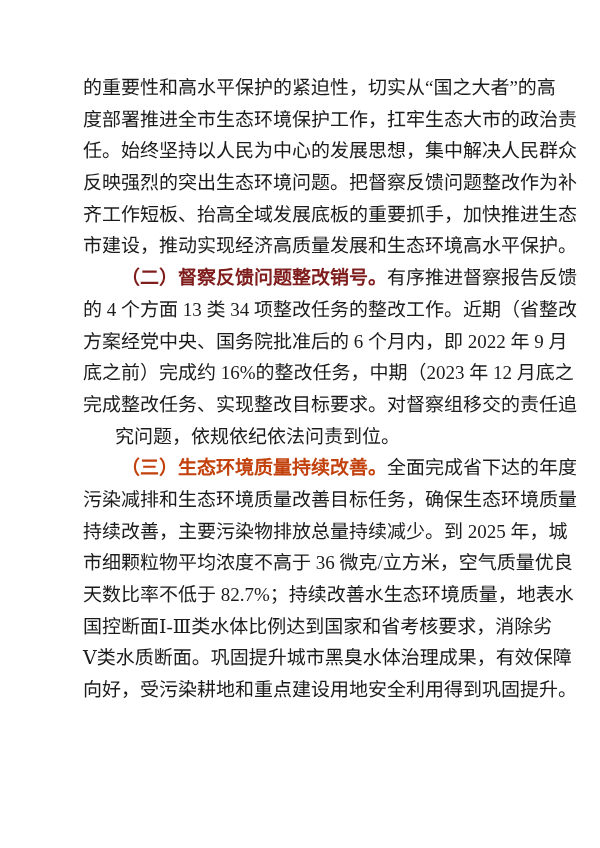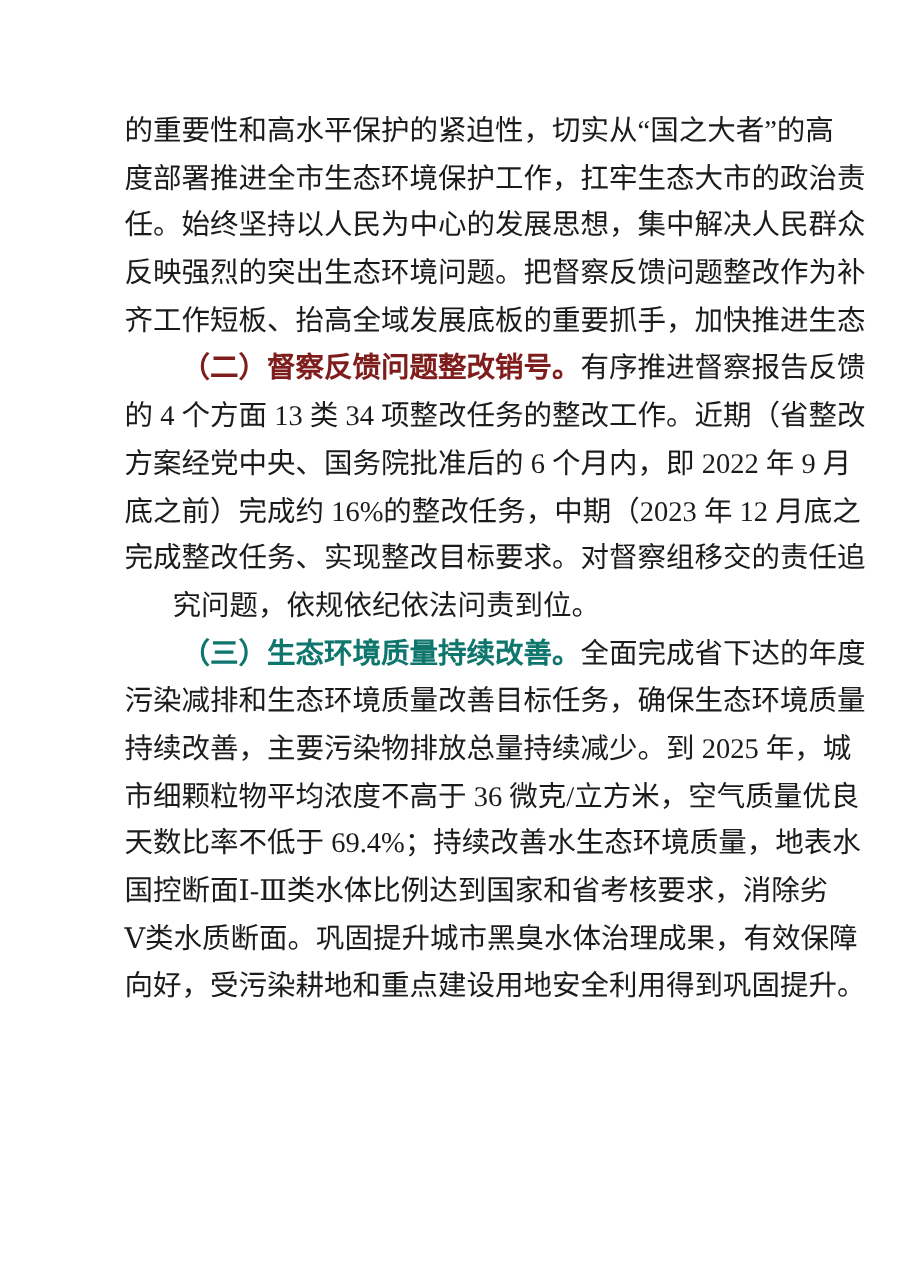--- a/index.html
+++ b/index.html
@@ -48,28 +48,29 @@
 </head>
 <body style="background: rgb(255, 255, 255);">
 
 <div class="page">
   <div class="doc" style="color: rgb(27, 27, 27);">
       <div class="line"><span>的重要性和高水平保护的紧迫性，切实从“国之大者”的高</span></div>
       <div class="line"><span>度部署推进全市生态环境保护工作，扛牢生态大市的政治责</span></div>
       <div class="line"><span>任。始终坚持以人民为中心的发展思想，集中解决人民群众</span></div>
       <div class="line"><span>反映强烈的突出生态环境问题。把督察反馈问题整改作为补</span></div>
       <div class="line"><span>齐工作短板、抬高全域发展底板的重要抓手，加快推进生态</span></div>
+      <div class="line"><span>市建设，推动实现经济高质量发展和生态环境高水平保护。</span></div>
       <div class="line indent"><span class="run-bold" style="color: #7f1d1d;">（二）督察反馈问题整改销号。</span><span>有序推进督察报告反馈</span></div>
       <div class="line"><span>的 4 个方面 13 类 34 项整改任务的整改工作。近期（省整改</span></div>
       <div class="line"><span>方案经党中央、国务院批准后的 6 个月内，即 2022 年 9 月</span></div>
       <div class="line"><span>底之前）完成约 16%的整改任务，中期（2023 年 12 月底之</span></div>
       <div class="line"><span>完成整改任务、实现整改目标要求。对督察组移交的责任追</span></div>
       <div class="line no-stretch"><span>究问题，依规依纪依法问责到位。</span></div>
-      <div class="line indent"><span class="run-bold" style="color: #0f766e;">（三）生态环境质量持续改善。</span><span>全面完成省下达的年度</span></div>
+      <div class="line indent"><span class="run-bold" style="color: #c2410c;">（三）生态环境质量持续改善。</span><span>全面完成省下达的年度</span></div>
       <div class="line"><span>污染减排和生态环境质量改善目标任务，确保生态环境质量</span></div>
       <div class="line"><span>持续改善，主要污染物排放总量持续减少。到 2025 年，城</span></div>
       <div class="line"><span>市细颗粒物平均浓度不高于 36 微克/立方米，空气质量优良</span></div>
-      <div class="line"><span>天数比率不低于 69.4%；持续改善水生态环境质量，地表水</span></div>
+      <div class="line"><span>天数比率不低于 82.7%；持续改善水生态环境质量，地表水</span></div>
       <div class="line"><span>国控断面Ⅰ-Ⅲ类水体比例达到国家和省考核要求，消除劣</span></div>
       <div class="line"><span>Ⅴ类水质断面。巩固提升城市黑臭水体治理成果，有效保障</span></div>
       <div class="line"><span>向好，受污染耕地和重点建设用地安全利用得到巩固提升。</span></div>
     </div>
 </div>
 
 </body></html>

